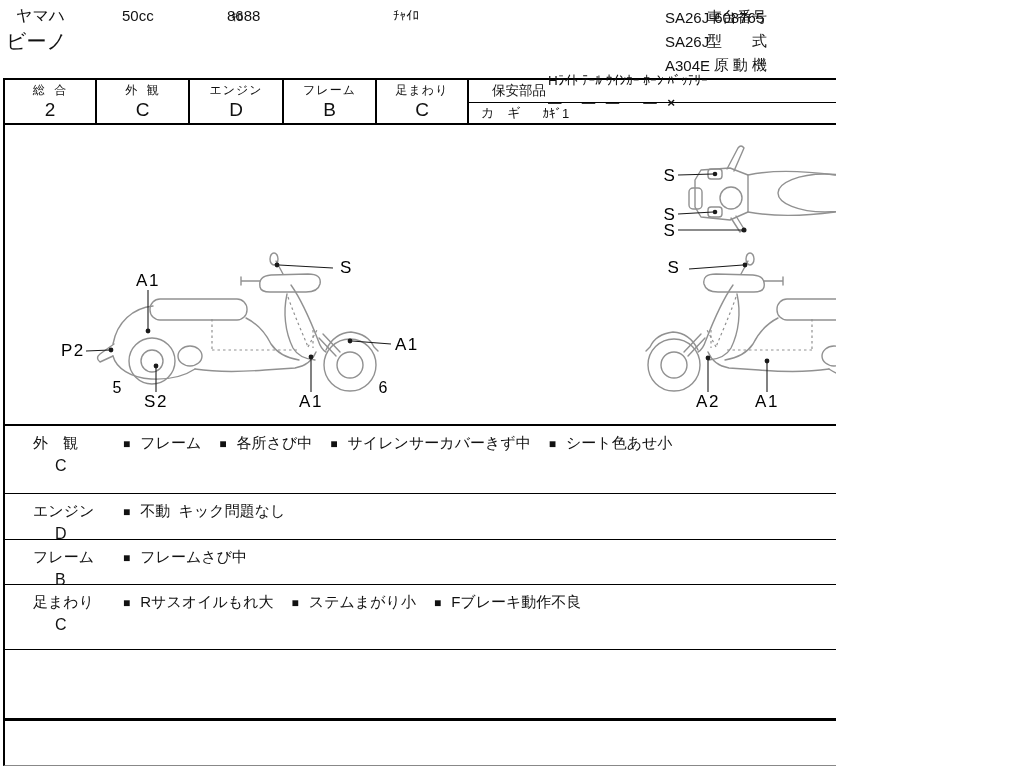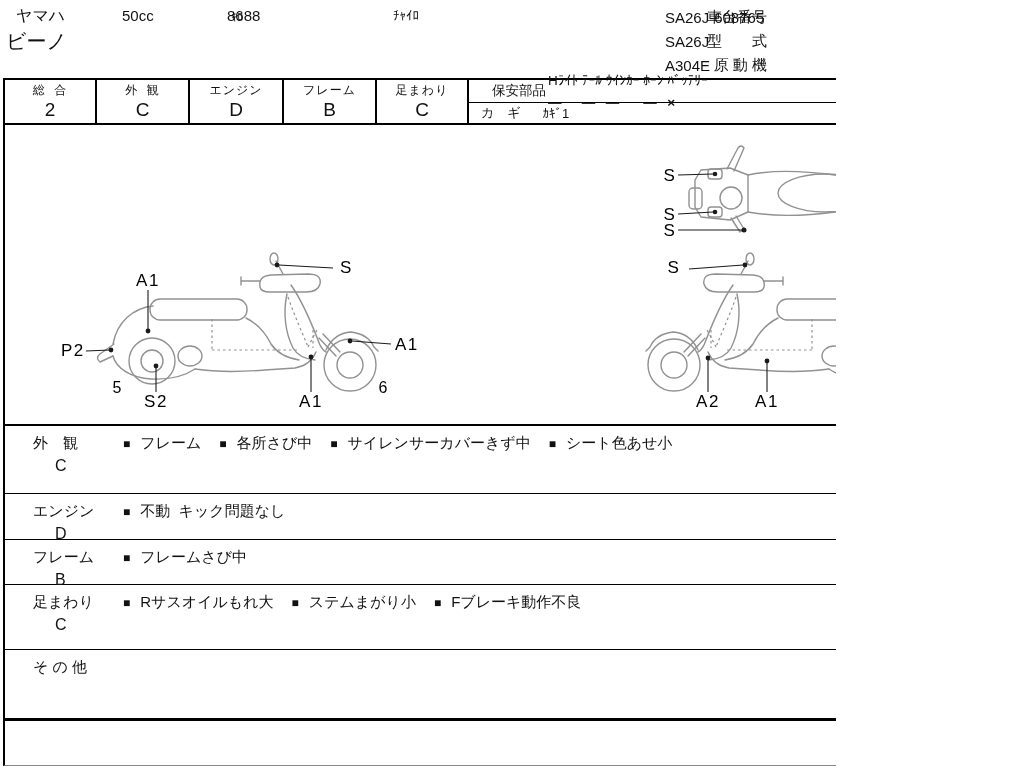--- a/index.html
+++ b/index.html
@@ -305,21 +305,17 @@
         <div class="cl1">足まわり</div>
         <div class="cl2">C</div>
       </div>
       <div class="citems">
           <span class="c-item"><span class="bullet">■</span><span>Rサスオイルもれ大</span></span>
           <span class="c-item"><span class="bullet">■</span><span>ステムまがり小</span></span>
           <span class="c-item"><span class="bullet">■</span><span>Fブレーキ動作不良</span></span>
         </div>
     </div>
     <div class="row crow thick" style="height:71px">
-      <div class="clabel">
-        <div class="cl1">そ の 他</div>
-        <div class="cl2"></div>
-      </div>
       <div class="citems"></div>
     </div>
     <div class="row" style="height:42px"></div>
   </div>
 </div>
 
 </body></html>

